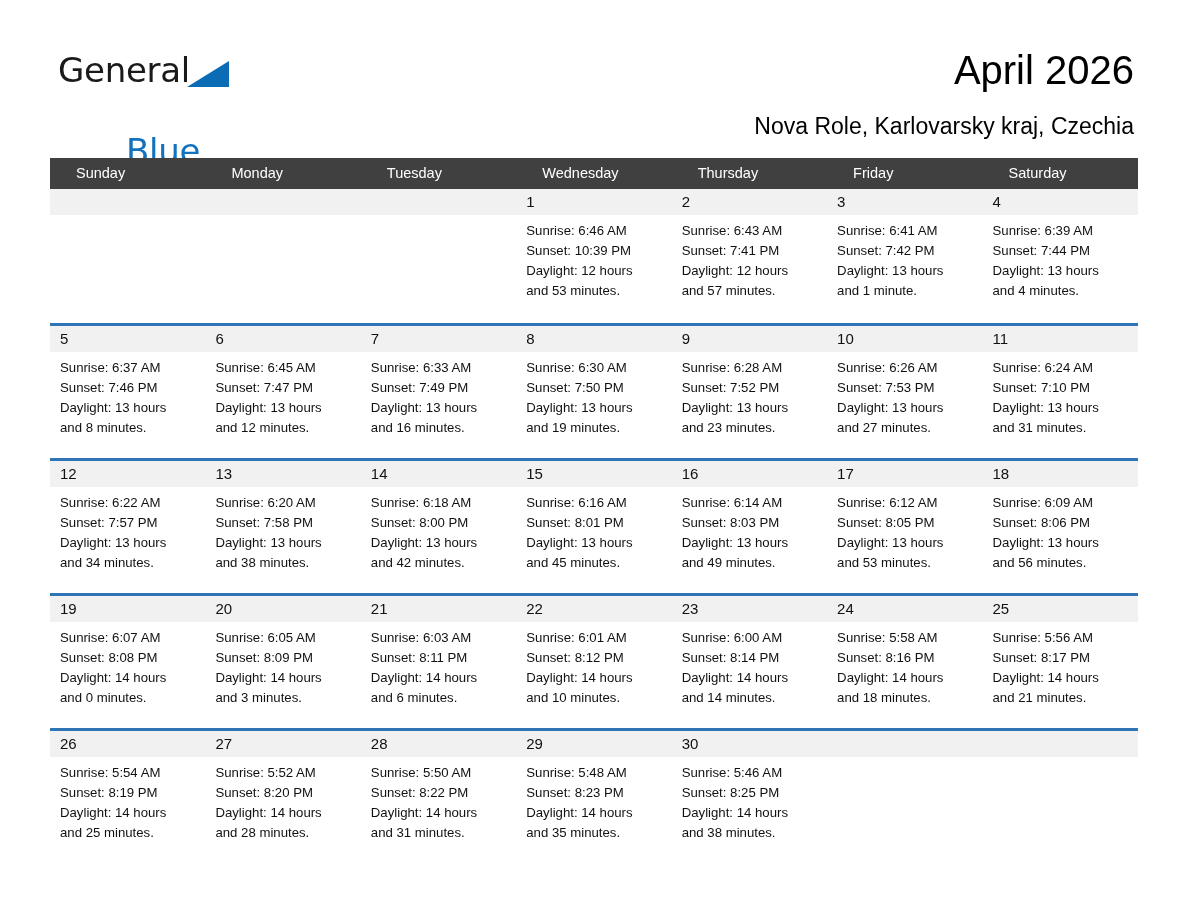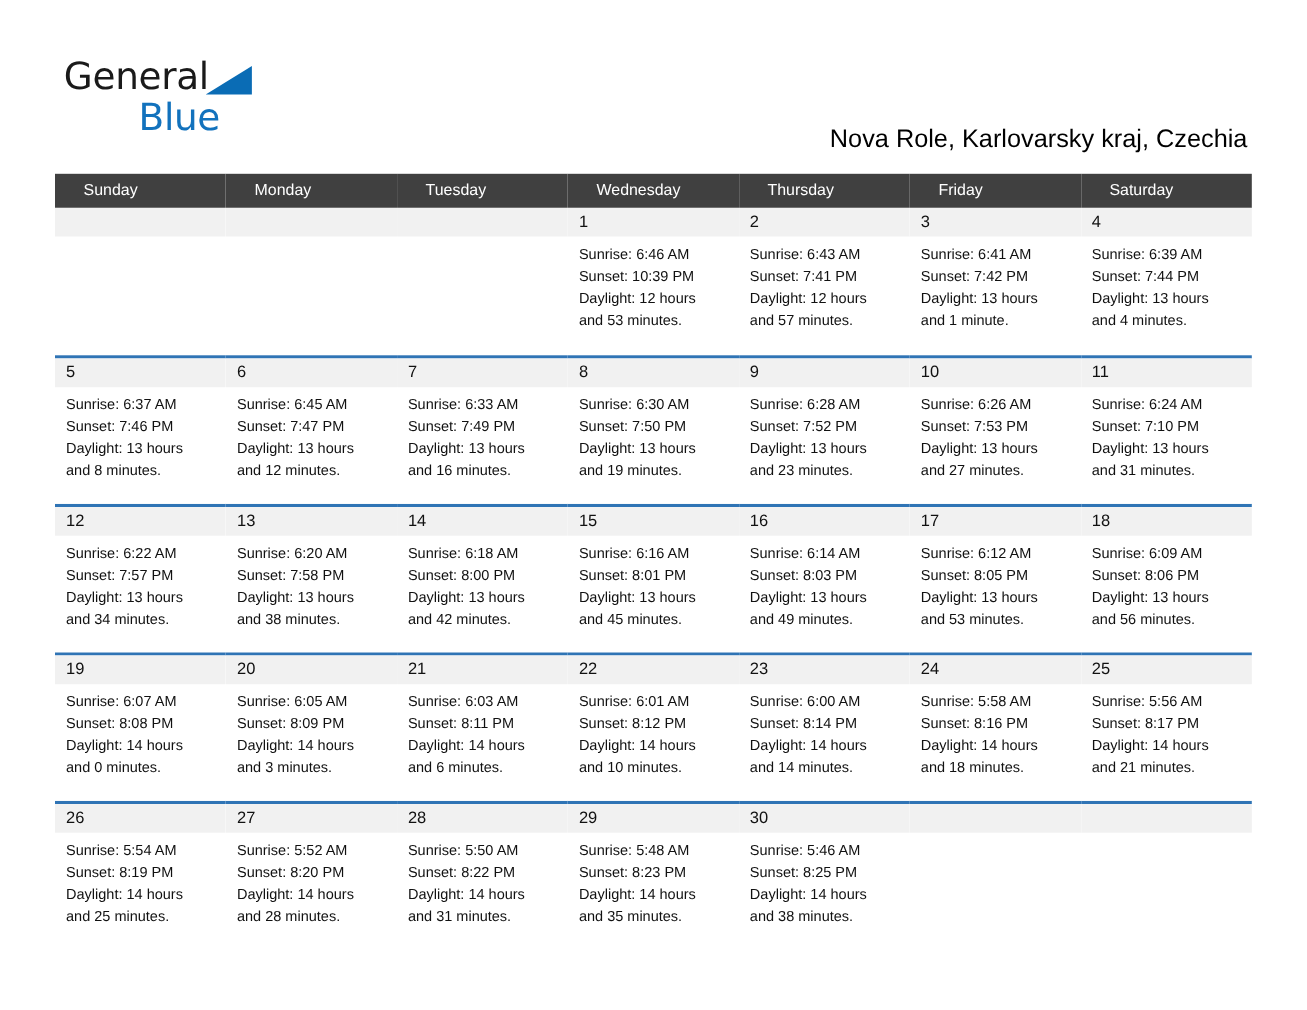--- a/index.html
+++ b/index.html
@@ -51,20 +51,21 @@
     border-width: 0 0 26px 42px;
     border-color: transparent transparent #0a6cb5 transparent;
     vertical-align: -5px;
     margin-left: -3px;
   }
   .logo-row2 {
     position: relative;
     height: 38px;
     line-height: 34px;
     padding-left: 68px;
+    margin-top: 44px;
   }
   .logo-blue {
     font-size: 34px;
     color: #1272bd;
     font-family: "DejaVu Sans", sans-serif;
     letter-spacing: -0.3px;
   }
 
   .title {
     position: absolute;
@@ -151,20 +152,21 @@
   <div class="header">
     <div class="logo">
       <div class="logo-row1">
         <span class="logo-general">General</span><span class="logo-triangle"></span>
       </div>
       <div class="logo-row2">
         <span class="logo-blue">Blue</span>
       </div>
     </div>
 
+    <div class="title">April 2026</div>
     <div class="subtitle">Nova Role, Karlovarsky kraj, Czechia</div>
   </div>
 
   <table class="calendar">
     <colgroup>
       <col>
         <col>
         <col>
         <col>
         <col>

